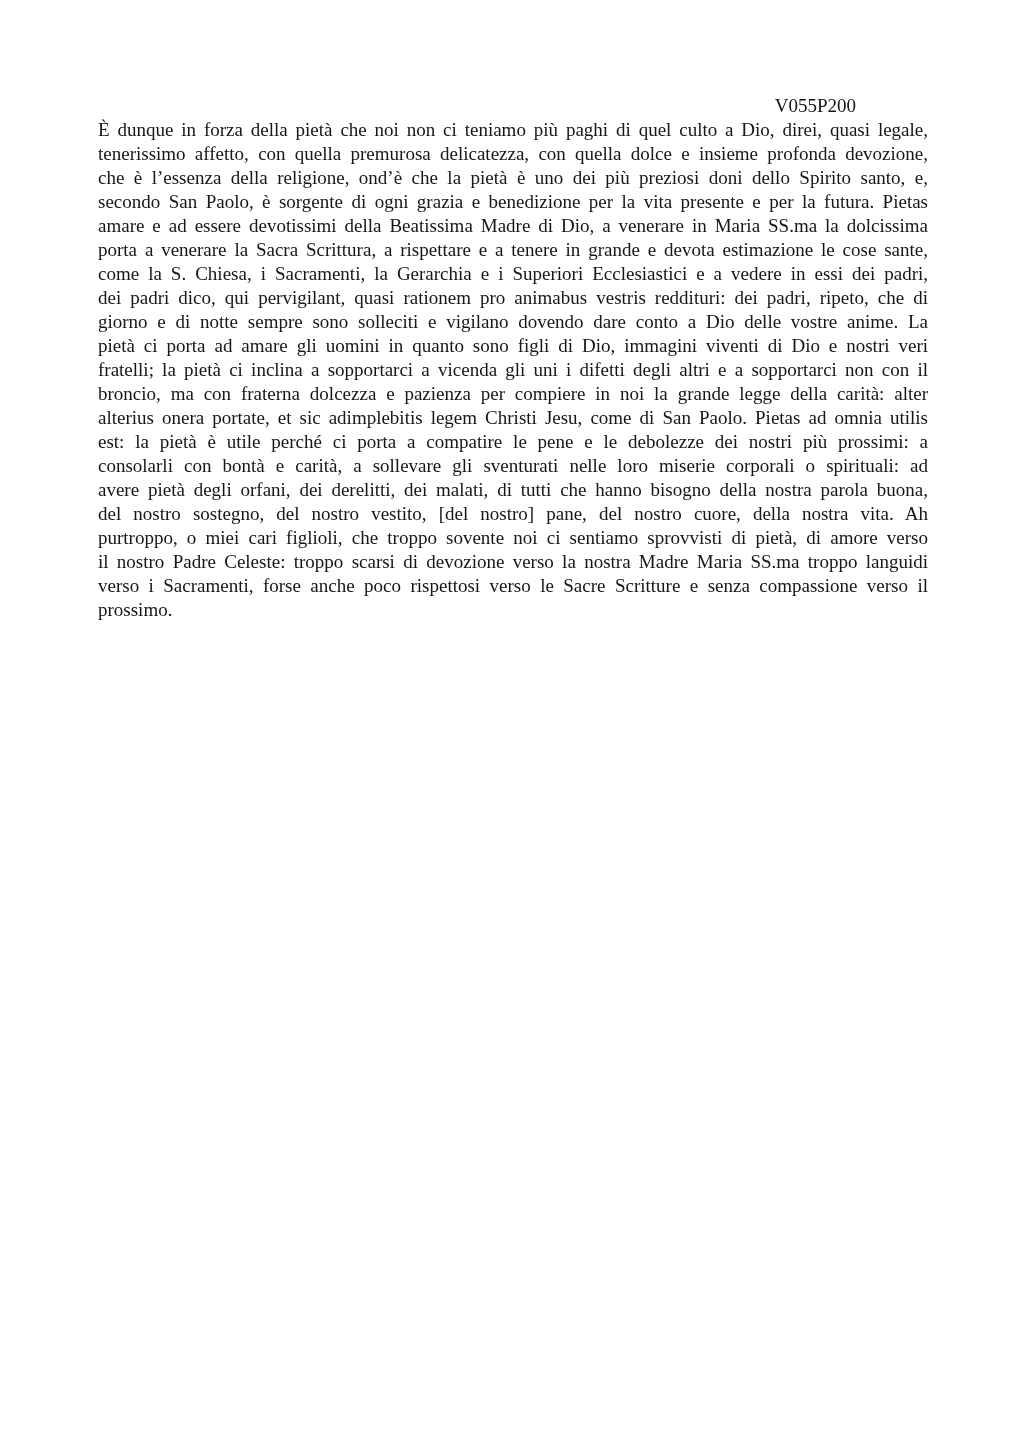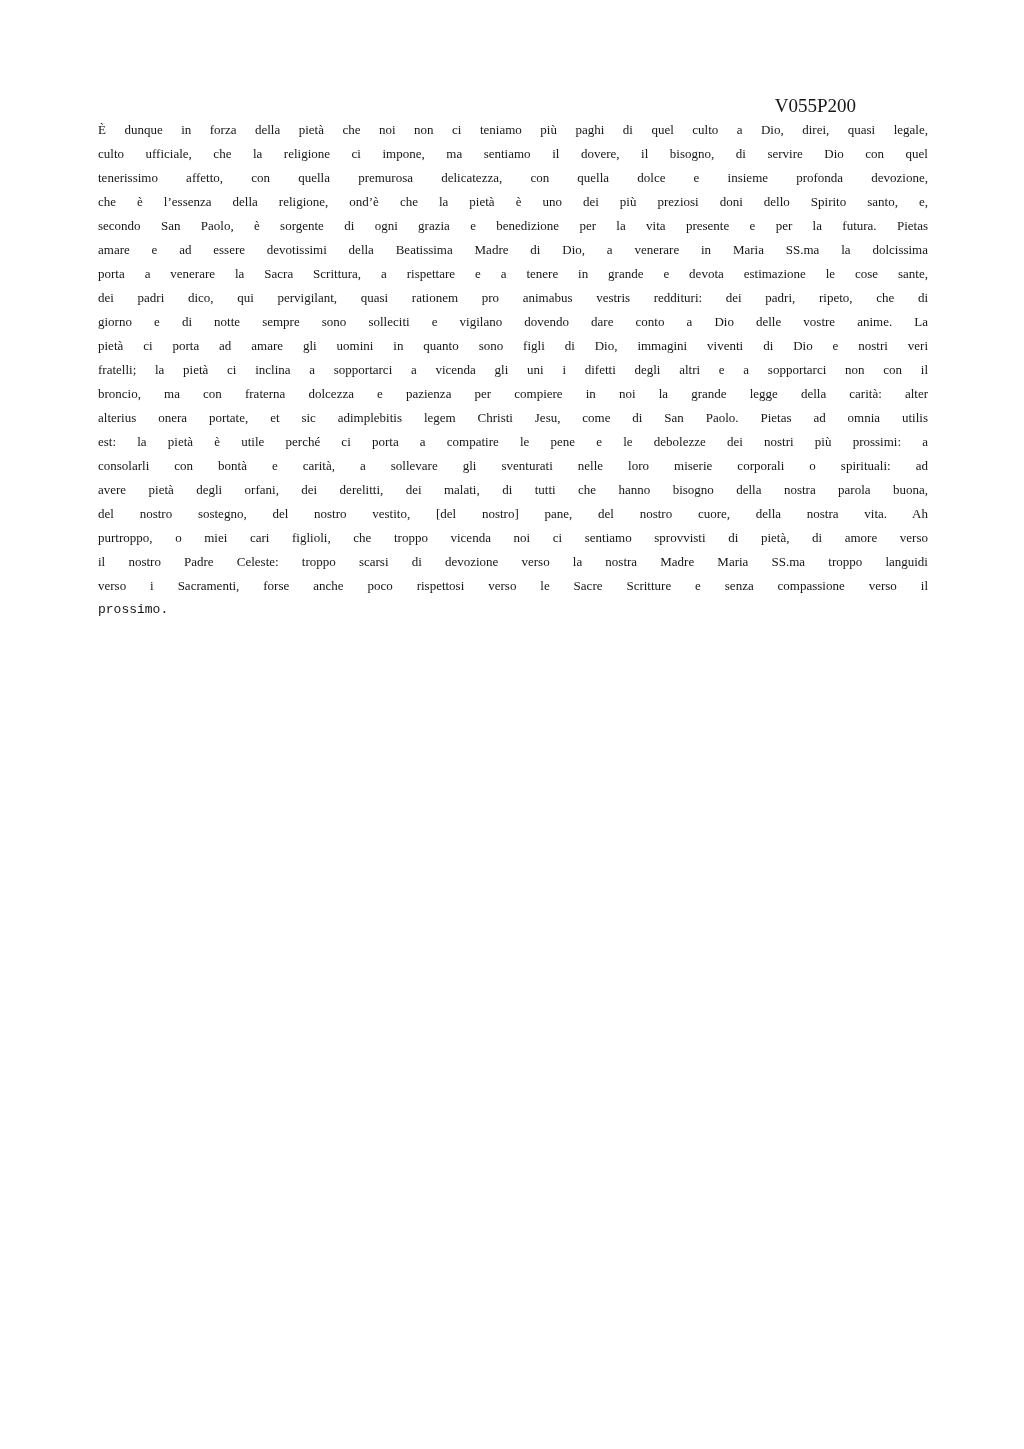--- a/index.html
+++ b/index.html
@@ -23,59 +23,58 @@
   }
   .page-code {
     font-size: 19px;
     line-height: 24px;
     height: 24px;
     text-align: right;
     padding-right: 72px;
     box-sizing: border-box;
   }
   .paragraph {
-    font-size: 13px;
+    font-size: 19px;
     line-height: 24px;
   }
   .text-line {
     height: 24px;
     overflow: hidden;
     text-align: justify;
     text-align-last: justify;
     white-space: normal;
   }
   .text-line.last {
     text-align: left;
     text-align-last: left;
-    font-family: Liberation Mono, monospace;
   }
 </style>
 </head>
 <body>
 
 <div class="page" style="background: rgb(255, 255, 255); color: rgb(22, 22, 22);">
   <div class="content">
     <div class="page-code">V055P200</div>
     <div class="paragraph">
         <div class="text-line">È dunque in forza della pietà che noi non ci teniamo più paghi di quel culto a Dio, direi, quasi legale,</div>
-        <div class="text-line">culto ufficiale, che la religione ci impone, ma sentiamo il dovere, il bisogno, di servire Dio con quel</div>
         <div class="text-line">tenerissimo affetto, con quella premurosa delicatezza, con quella dolce e insieme profonda devozione,</div>
         <div class="text-line">che è l’essenza della religione, ond’è che la pietà è uno dei più preziosi doni dello Spirito santo, e,</div>
         <div class="text-line">secondo San Paolo, è sorgente di ogni grazia e benedizione per la vita presente e per la futura. Pietas</div>
         <div class="text-line">amare e ad essere devotissimi della Beatissima Madre di Dio, a venerare in Maria SS.ma la dolcissima</div>
         <div class="text-line">porta a venerare la Sacra Scrittura, a rispettare e a tenere in grande e devota estimazione le cose sante,</div>
+        <div class="text-line">come la S. Chiesa, i Sacramenti, la Gerarchia e i Superiori Ecclesiastici e a vedere in essi dei padri,</div>
         <div class="text-line">dei padri dico, qui pervigilant, quasi rationem pro animabus vestris reddituri: dei padri, ripeto, che di</div>
         <div class="text-line">giorno e di notte sempre sono solleciti e vigilano dovendo dare conto a Dio delle vostre anime. La</div>
         <div class="text-line">pietà ci porta ad amare gli uomini in quanto sono figli di Dio, immagini viventi di Dio e nostri veri</div>
         <div class="text-line">fratelli; la pietà ci inclina a sopportarci a vicenda gli uni i difetti degli altri e a sopportarci non con il</div>
         <div class="text-line">broncio, ma con fraterna dolcezza e pazienza per compiere in noi la grande legge della carità: alter</div>
         <div class="text-line">alterius onera portate, et sic adimplebitis legem Christi Jesu, come di San Paolo. Pietas ad omnia utilis</div>
         <div class="text-line">est: la pietà è utile perché ci porta a compatire le pene e le debolezze dei nostri più prossimi: a</div>
         <div class="text-line">consolarli con bontà e carità, a sollevare gli sventurati nelle loro miserie corporali o spirituali: ad</div>
         <div class="text-line">avere pietà degli orfani, dei derelitti, dei malati, di tutti che hanno bisogno della nostra parola buona,</div>
         <div class="text-line">del nostro sostegno, del nostro vestito, [del nostro] pane, del nostro cuore, della nostra vita. Ah</div>
-        <div class="text-line">purtroppo, o miei cari figlioli, che troppo vicenda noi ci sentiamo sprovvisti di pietà, di amore verso</div>
+        <div class="text-line">purtroppo, o miei cari figlioli, che troppo sovente noi ci sentiamo sprovvisti di pietà, di amore verso</div>
         <div class="text-line">il nostro Padre Celeste: troppo scarsi di devozione verso la nostra Madre Maria SS.ma troppo languidi</div>
         <div class="text-line">verso i Sacramenti, forse anche poco rispettosi verso le Sacre Scritture e senza compassione verso il</div>
         <div class="text-line last">prossimo.</div>
       </div>
   </div>
 </div>
 
 </body></html>

